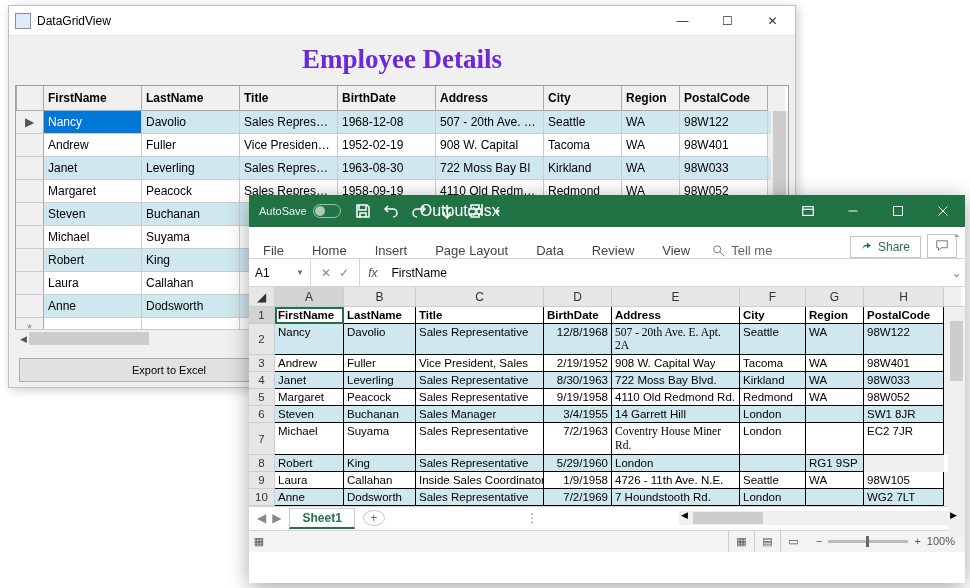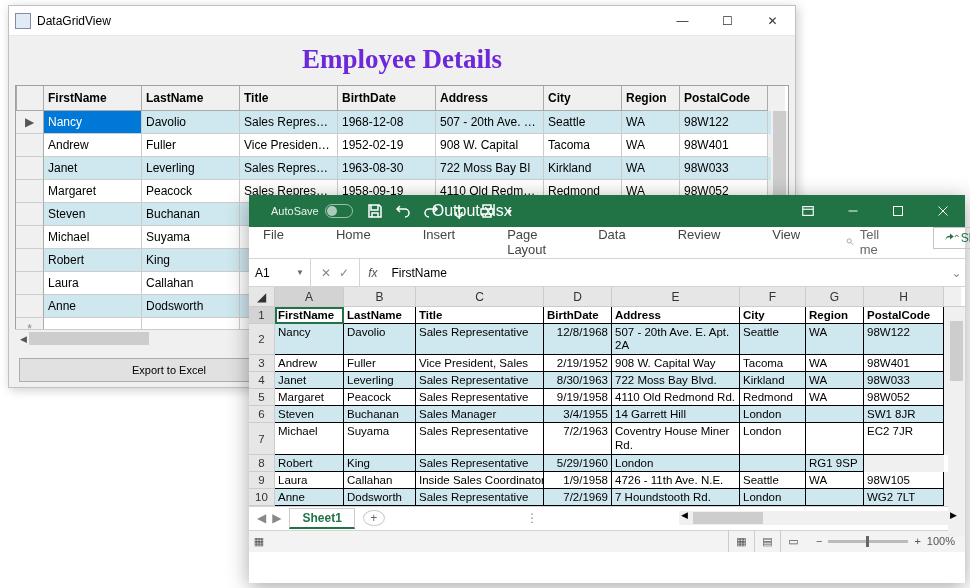--- a/index.html
+++ b/index.html
@@ -42,31 +42,31 @@
   border:1px solid #adadad; font-size:11px; display:flex; align-items:center; justify-content:center; cursor:pointer;
 }
 .vscrollbar { position:absolute; right:0; top:25px; bottom:0; width:17px; background:#f0f0f0; }
 .vscrollbar .thumb { position:absolute; top:0; left:2px; width:13px; height:100px; background:#cdcdcd;}
 
 
 .excel {
   position: absolute; left: 249px; top: 195px; width: 716px; height: 388px;
   background:#fff; box-shadow: 0 4px 20px rgba(0,0,0,0.35);
 }
-.excel .title { height:32px; background:#217346; display:flex; align-items:center; color:#fff; font-size:12px;padding-left:12px; }
+.excel .title { height:32px; background:#217346; display:flex; align-items:center; color:#fff; font-size:12px; }
 .excel .autosave { margin-left:10px; font-size:11px; opacity:.9; display:flex; align-items:center; gap:6px;}
 .excel .autosave .toggle { width:28px; height:14px; border:1px solid rgba(255,255,255,.6); border-radius:8px; position:relative;}
 .excel .autosave .toggle::after{content:"";position:absolute;left:1px;top:1px;width:10px;height:10px;border-radius:50%;background:rgba(255,255,255,.7);}
 .excel .qat { display:flex; gap:12px; margin-left:14px; align-items:center;}
 .excel .qat svg { width:16px; height:16px; stroke:#fff; fill:none; stroke-width:1.5;}
 .excel .titletext { flex:1; text-align:left; margin-left:-80px; font-size:16px;}
 .excel .winbtns { display:flex; }
 .excel .winbtns div { width:45px; height:32px; display:flex; align-items:center; justify-content:center; }
 .excel .winbtns svg { stroke:#fff; fill:none; stroke-width:1.3;}
-.excel .ribbon { height:32px; border-bottom:1px solid #d4d4d4; display:flex; align-items:flex-start; font-size:13px; color:#444;gap:24px; }
+.excel .ribbon { height:32px; border-bottom:1px solid #d4d4d4; display:flex; align-items:flex-end; font-size:13px; color:#444; }
 .excel .ribbon .tab { padding: 0 14px; cursor:pointer;}
 .excel .ribbon .tellme { display:flex; align-items:center; gap:5px; margin-left:8px; color:#666;}
 .excel .ribbon .spacer { flex:1; }
 .excel .sharebtn { border:1px solid #c4c4c4; padding:3px 10px; font-size:12px; display:flex; gap:5px; align-items:center; color:#217346; margin-right:6px;}
 .excel .commentbtn { border:1px solid #c4c4c4; width:30px; height:24px; display:flex;align-items:center;justify-content:center; margin-right:8px;}
 .excel .fbar { height:28px; border-bottom:1px solid #d4d4d4; display:flex; align-items:center; font-size:12px; }
 .excel .namebox { width:62px; border-right:1px solid #d4d4d4; padding:0 6px; height:100%; display:flex; align-items:center; justify-content:space-between;}
 .excel .namebox .dd { font-size:8px; color:#666;}
 .excel .fxbtns { display:flex; gap:8px; padding:0 10px; color:#888; align-items:center; border-right:1px solid #d4d4d4; height:100%;}
 .excel .fxlabel { padding:0 8px; font-style:italic; color:#555;}
@@ -76,21 +76,21 @@
 .excel .colhdrs div.selall { background:#e6e6e6;}
 .excel .colhdrs div.selcol { background:#d3d3d3;}
 .excel .sheet { font-size:11.5px; }
 .excel .erow { display:grid; grid-template-columns: 26px 69px 72px 128px 68px 128px 66px 58px 80px 17px; }
 .excel .erow .rh { background:#e6e6e6; border-right:1px solid #ccc; border-bottom:1px solid #ccc; display:flex; align-items:center; justify-content:center; color:#333; }
 .excel .erow .rh.selrow { background:#d3d3d3;}
 .excel .erow .ec { border-right:1px solid #000; border-bottom:1px solid #000; padding:2px 3px; background:#fff; overflow:hidden; white-space:nowrap;}
 .excel .erow.head .ec { font-weight:bold; }
 .excel .erow.alt .ec { background:#cfe7ee; }
 .excel .erow .ec.num { text-align:right; }
-.excel .erow .ec.wrap { white-space:normal; line-height:1.15; }
+.excel .erow .ec.wrap { white-space:normal; line-height:1.15;font-family:Liberation Serif, serif; }
 .excel .erow .ec.activecell { outline:2px solid #217346; outline-offset:-2px; position:relative; z-index:2;}
 .excel .erow .vsc { background:#f0f0f0; }
 .excel .tabs { height:24px; border-top:1px solid #d4d4d4; display:flex; align-items:center; font-size:12px; }
 .excel .tabs .nav { padding:0 8px; color:#888; display:flex; gap:6px;}
 .excel .tabs .sheet-tab { border:1px solid #ccc; border-bottom:2px solid #217346; padding:2px 12px; background:#fff; font-weight:bold; color:#217346;}
 .excel .tabs .add { padding:0 10px; color:#666; border:1px solid #ccc; border-radius:50%; width:16px; height:16px; display:flex;align-items:center;justify-content:center; margin-left:8px; font-size:12px;}
 .excel .tabs .gap { flex:1; display:flex; align-items:center; justify-content:center; color:#888;}
 .excel .tabs .hsc { width:280px; height:14px; background:#f0f0f0; position:relative; margin-right:6px;}
 .excel .tabs .hsc .th { position:absolute; left:14px; top:1px; width:70px; height:12px; background:#cdcdcd;}
 .excel .status { height:22px; border-top:1px solid #d4d4d4; background:#f3f3f3; display:flex; align-items:center; font-size:11px; color:#555;}

